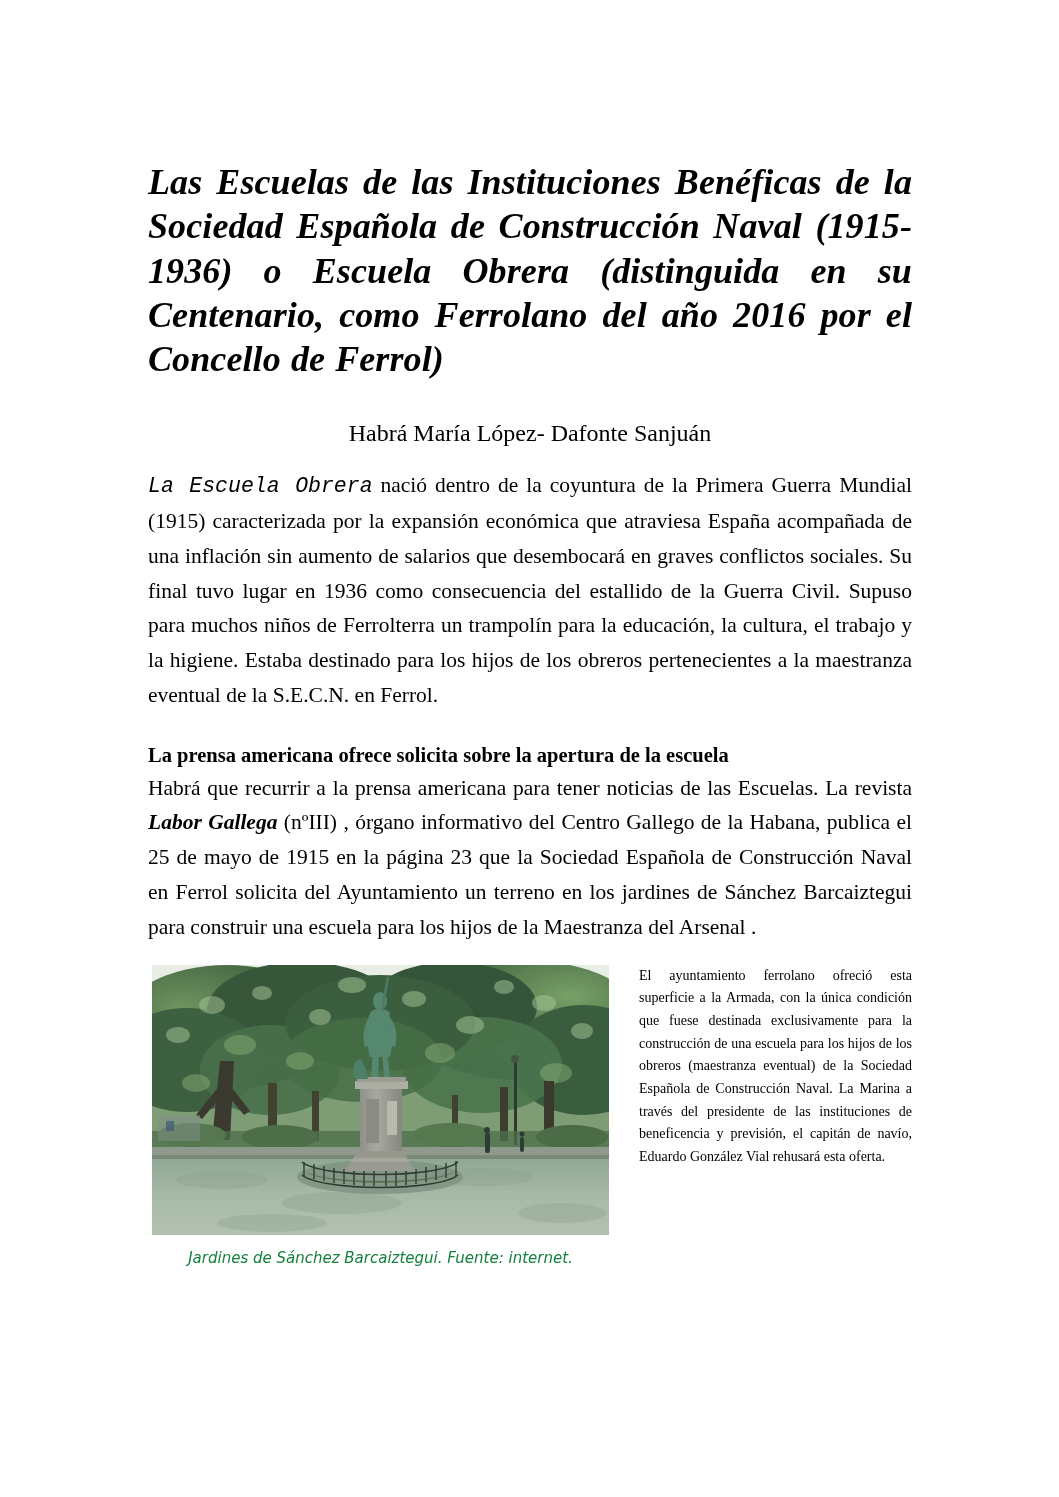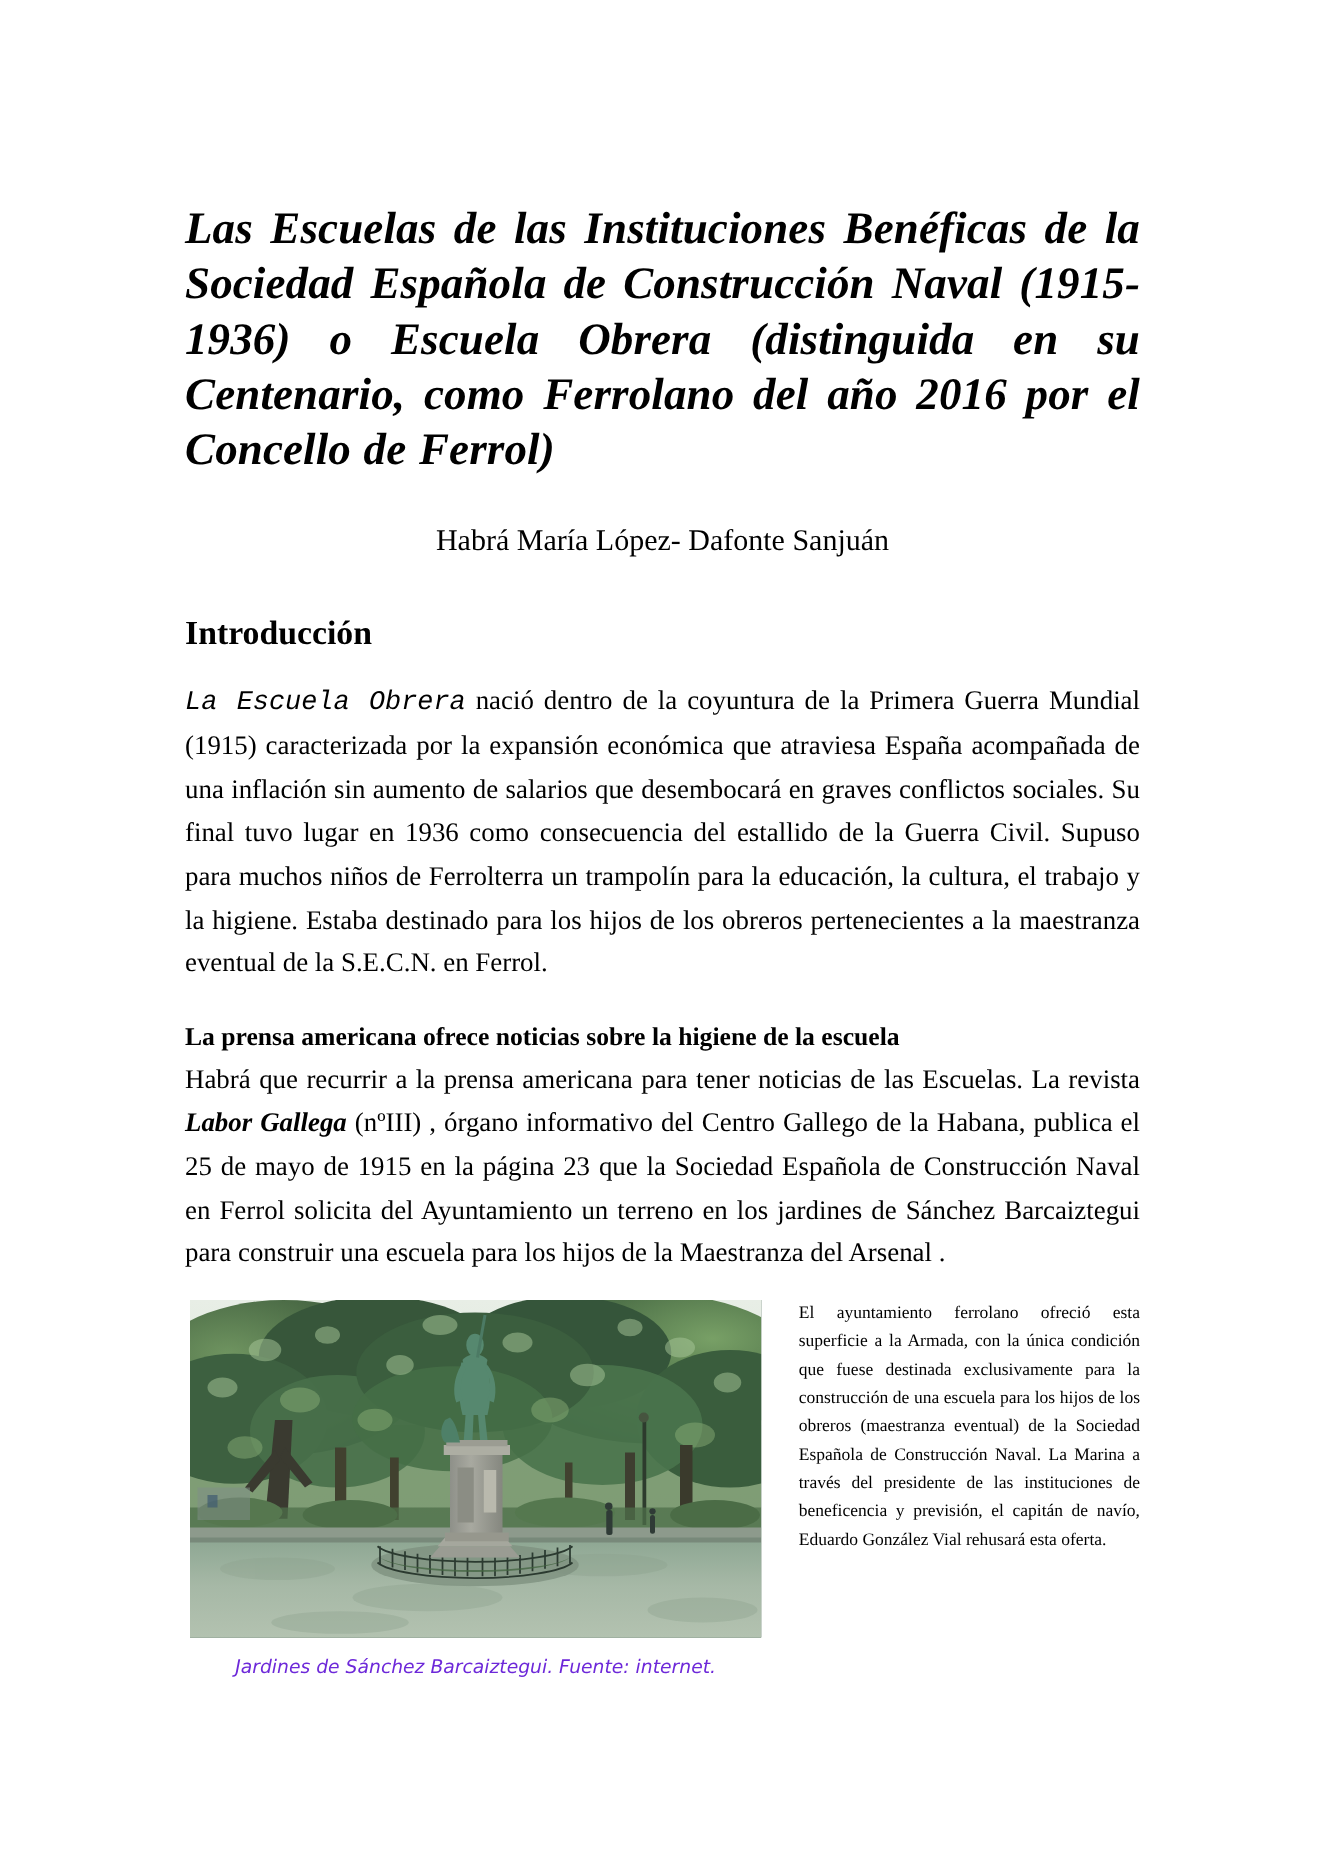--- a/index.html
+++ b/index.html
@@ -97,21 +97,21 @@
     background: #2e5234;
   }
   .photo svg { display: block; width: 100%; height: 100%; }
   .figure-caption {
     margin: 0;
     padding-top: 14px;
     font-family: "DejaVu Sans", "Liberation Sans", sans-serif;
     font-style: italic;
     font-size: 15px;
     line-height: 1.3;
-    color: #6d28d9;
+    color: #15803d;
     text-align: center;
   }
   .wrapped-par {
     margin: 0;
     font-size: 14px;
     line-height: 1.62;
     text-align: justify;
     text-justify: inter-word;
   }
   .clearfix::after { content: ""; display: block; clear: both; }
@@ -119,25 +119,24 @@
 </head>
 <body>
 
 <div class="page">
   <div class="content">
 
     <h1 class="doc-title">Las Escuelas de las Instituciones Benéficas de la Sociedad Española de Construcción Naval (1915-1936) o Escuela Obrera (distinguida en su Centenario, como Ferrolano del año 2016 por el Concello de Ferrol)</h1>
 
     <p class="doc-author">Habrá María López- Dafonte Sanjuán</p>
 
-    <h2 class="section-heading">Introducción</h2>
 
     <p class="body-par"><em class="ital">La Escuela Obrera</em><span> nació dentro de la coyuntura de la Primera Guerra Mundial (1915) caracterizada por la expansión económica que atraviesa España acompañada de una inflación sin aumento de salarios que desembocará en graves conflictos sociales. Su final tuvo lugar en 1936 como consecuencia del estallido de la Guerra Civil. Supuso para muchos niños de Ferrolterra un trampolín para la educación, la cultura, el trabajo y la higiene. Estaba destinado para los hijos de los obreros pertenecientes a la maestranza eventual de la S.E.C.N. en Ferrol.</span></p>
 
-    <h3 class="sub-heading">La prensa americana ofrece noticias sobre la higiene de la escuela</h3>
+    <h3 class="sub-heading">La prensa americana ofrece solicita sobre la apertura de la escuela</h3>
 
     <p class="body-par tight"><span> Habrá que recurrir a la prensa americana para tener noticias de las Escuelas. La revista </span><span class="bold-ital">Labor Gallega</span><span> (nºIII) , órgano informativo del  Centro Gallego de la Habana, publica el 25 de mayo de 1915 en la página 23 que la Sociedad Española de Construcción Naval  en Ferrol solicita del Ayuntamiento un terreno en los jardines de Sánchez Barcaiztegui para construir una escuela para los hijos de la Maestranza del Arsenal .</span></p>
 
     <div class="figure-block clearfix">
 
       <figure class="figure">
         <div class="photo">
           <svg viewBox="0 0 457 270" preserveAspectRatio="none">
             <defs>
               <linearGradient id="skyGrad" x1="0" y1="0" x2="0" y2="1">

